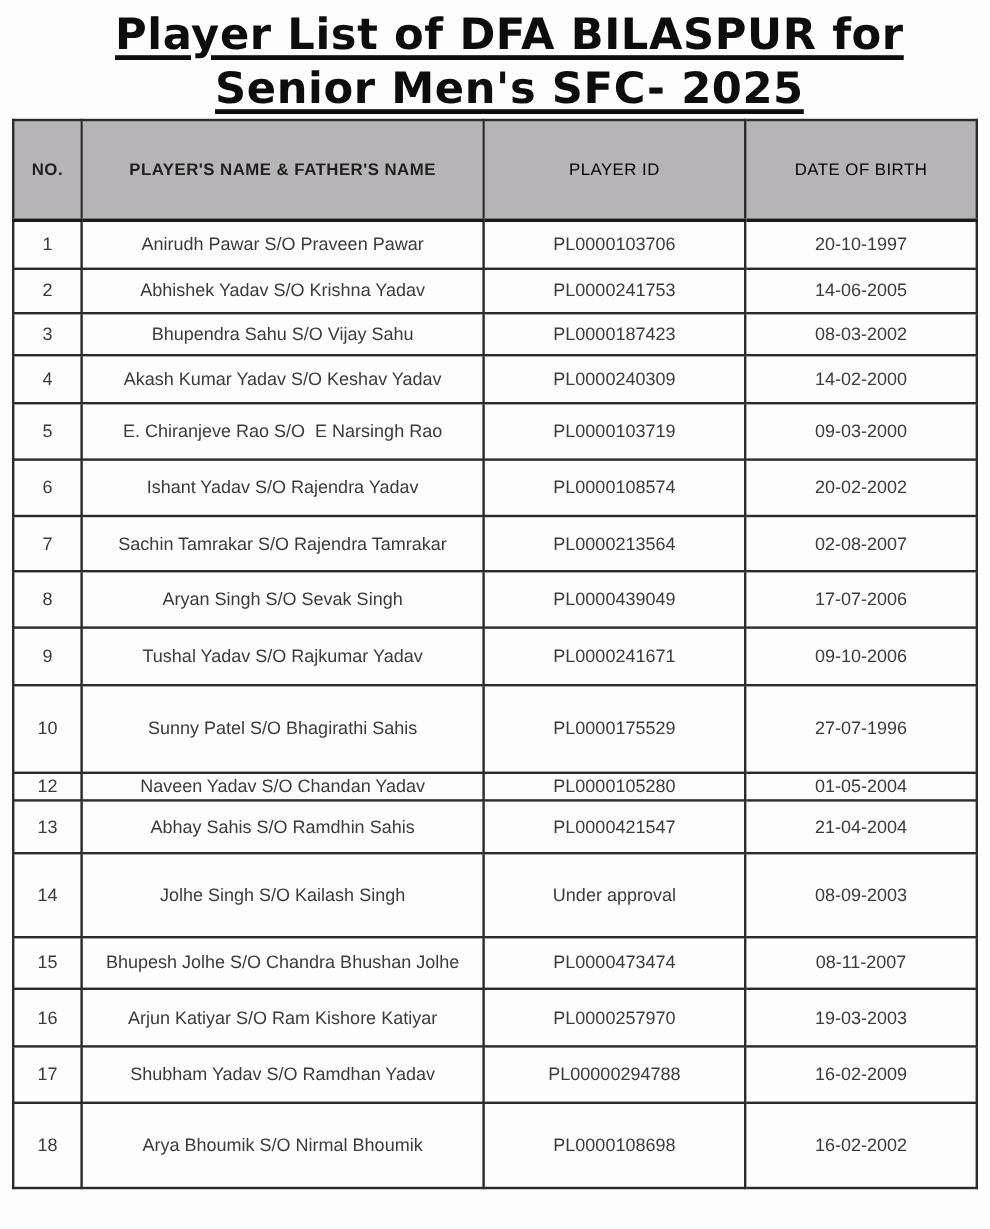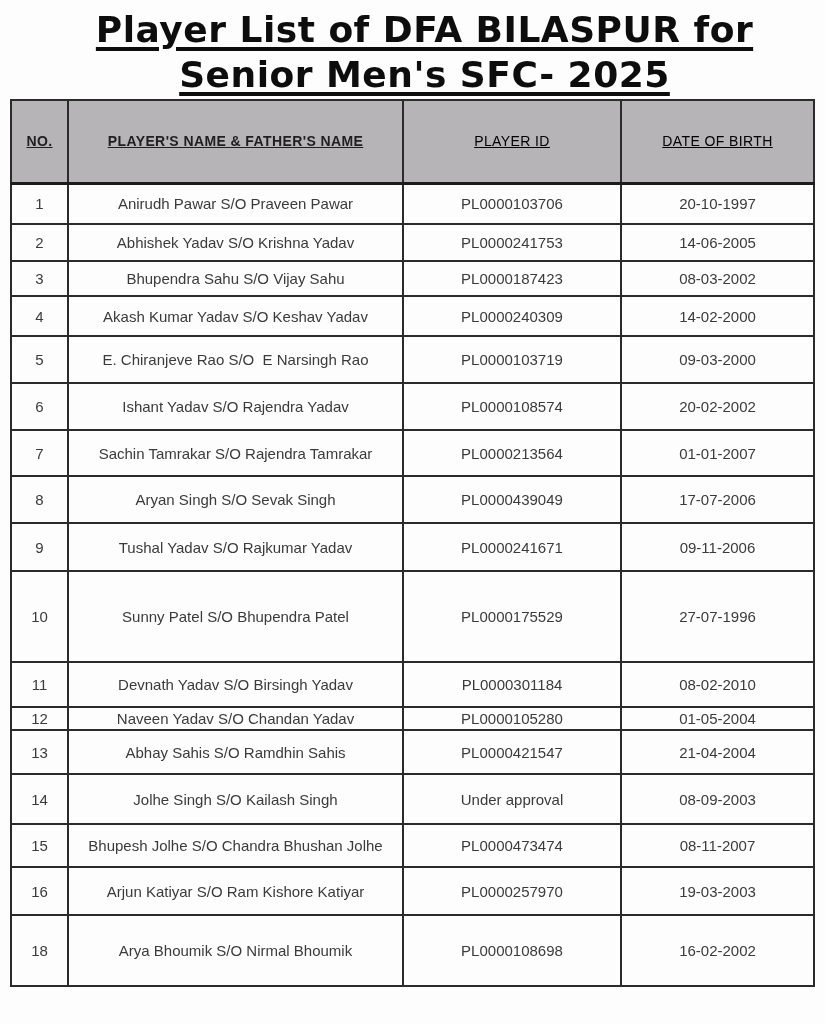--- a/index.html
+++ b/index.html
@@ -56,21 +56,20 @@
     padding: 2px 4px;
     box-sizing: border-box;
     overflow: hidden;
   }
   .player-table thead tr { height: 83px; }
   .player-table thead th {
     background: #b7b4b7;
     border-bottom: 3px solid #1c1c1c;
     font-size: 14px;
     letter-spacing: 0.4px;
-    text-decoration: underline;
   }
   .th-strong {
     font-weight: 700;
     font-size: 14.5px;
     color: #1f1f1f;
   }
   .th-normal {
     font-weight: 400;
     color: #000000;
   }
@@ -82,25 +81,25 @@
   
   .r1  { height: 41px; }
   .r2  { height: 37px; }
   .r3  { height: 35px; }
   .r4  { height: 40px; }
   .r5  { height: 47px; }
   .r6  { height: 47px; }
   .r7  { height: 46px; }
   .r8  { height: 47px; }
   .r9  { height: 48px; }
-  .r10 { height: 91px; }
+  .r10 { height: 73px; }
   .r11 { height: 45px; }
   .r12 { height: 22px; }
   .r13 { height: 44px; }
-  .r14 { height: 50px; margin-top: 25px; }
+  .r14 { height: 70px; margin-top: 25px; }
   .r15 { height: 43px; }
   .r16 { height: 48px; }
   .r17 { height: 47px; }
   .r18 { height: 71px; }
   
   .align-up {
     vertical-align: top;
     padding-top: 12px;
   }
 </style>
@@ -163,45 +162,39 @@
       <tr class="r6">
         <td>6</td>
         <td>Ishant Yadav S/O Rajendra Yadav</td>
         <td>PL0000108574</td>
         <td>20-02-2002</td>
       </tr>
       <tr class="r7">
         <td>7</td>
         <td>Sachin Tamrakar S/O Rajendra Tamrakar</td>
         <td>PL0000213564</td>
-        <td>01-01-2007</td>
+        <td>02-08-2007</td>
       </tr>
       <tr class="r8">
         <td>8</td>
         <td>Aryan Singh S/O Sevak Singh</td>
         <td>PL0000439049</td>
         <td>17-07-2006</td>
       </tr>
       <tr class="r9">
         <td>9</td>
         <td>Tushal Yadav S/O Rajkumar Yadav</td>
         <td>PL0000241671</td>
-        <td>09-11-2006</td>
+        <td>09-10-2006</td>
       </tr>
       <tr class="r10">
         <td>10</td>
-        <td>Sunny Patel S/O Bhupendra Patel</td>
+        <td>Sunny Patel S/O Bhagirathi Sahis</td>
         <td>PL0000175529</td>
         <td>27-07-1996</td>
-      </tr>
-      <tr class="r11">
-        <td>11</td>
-        <td>Devnath Yadav S/O Birsingh Yadav</td>
-        <td>PL0000301184</td>
-        <td>08-02-2010</td>
       </tr>
       <tr class="r12">
         <td>12</td>
         <td>Naveen Yadav S/O Chandan Yadav</td>
         <td>PL0000105280</td>
         <td>01-05-2004</td>
       </tr>
       <tr class="r13">
         <td>13</td>
         <td>Abhay Sahis S/O Ramdhin Sahis</td>
@@ -219,20 +212,26 @@
         <td>Bhupesh Jolhe S/O Chandra Bhushan Jolhe</td>
         <td>PL0000473474</td>
         <td>08-11-2007</td>
       </tr>
       <tr class="r16">
         <td>16</td>
         <td>Arjun Katiyar S/O Ram Kishore Katiyar</td>
         <td>PL0000257970</td>
         <td>19-03-2003</td>
       </tr>
+      <tr class="r17">
+        <td>17</td>
+        <td>Shubham Yadav S/O Ramdhan Yadav</td>
+        <td>PL00000294788</td>
+        <td>16-02-2009</td>
+      </tr>
       <tr class="r18">
         <td>18</td>
         <td>Arya Bhoumik S/O Nirmal Bhoumik</td>
         <td>PL0000108698</td>
         <td>16-02-2002</td>
       </tr>
     </tbody>
   </table>
 
 </div>

